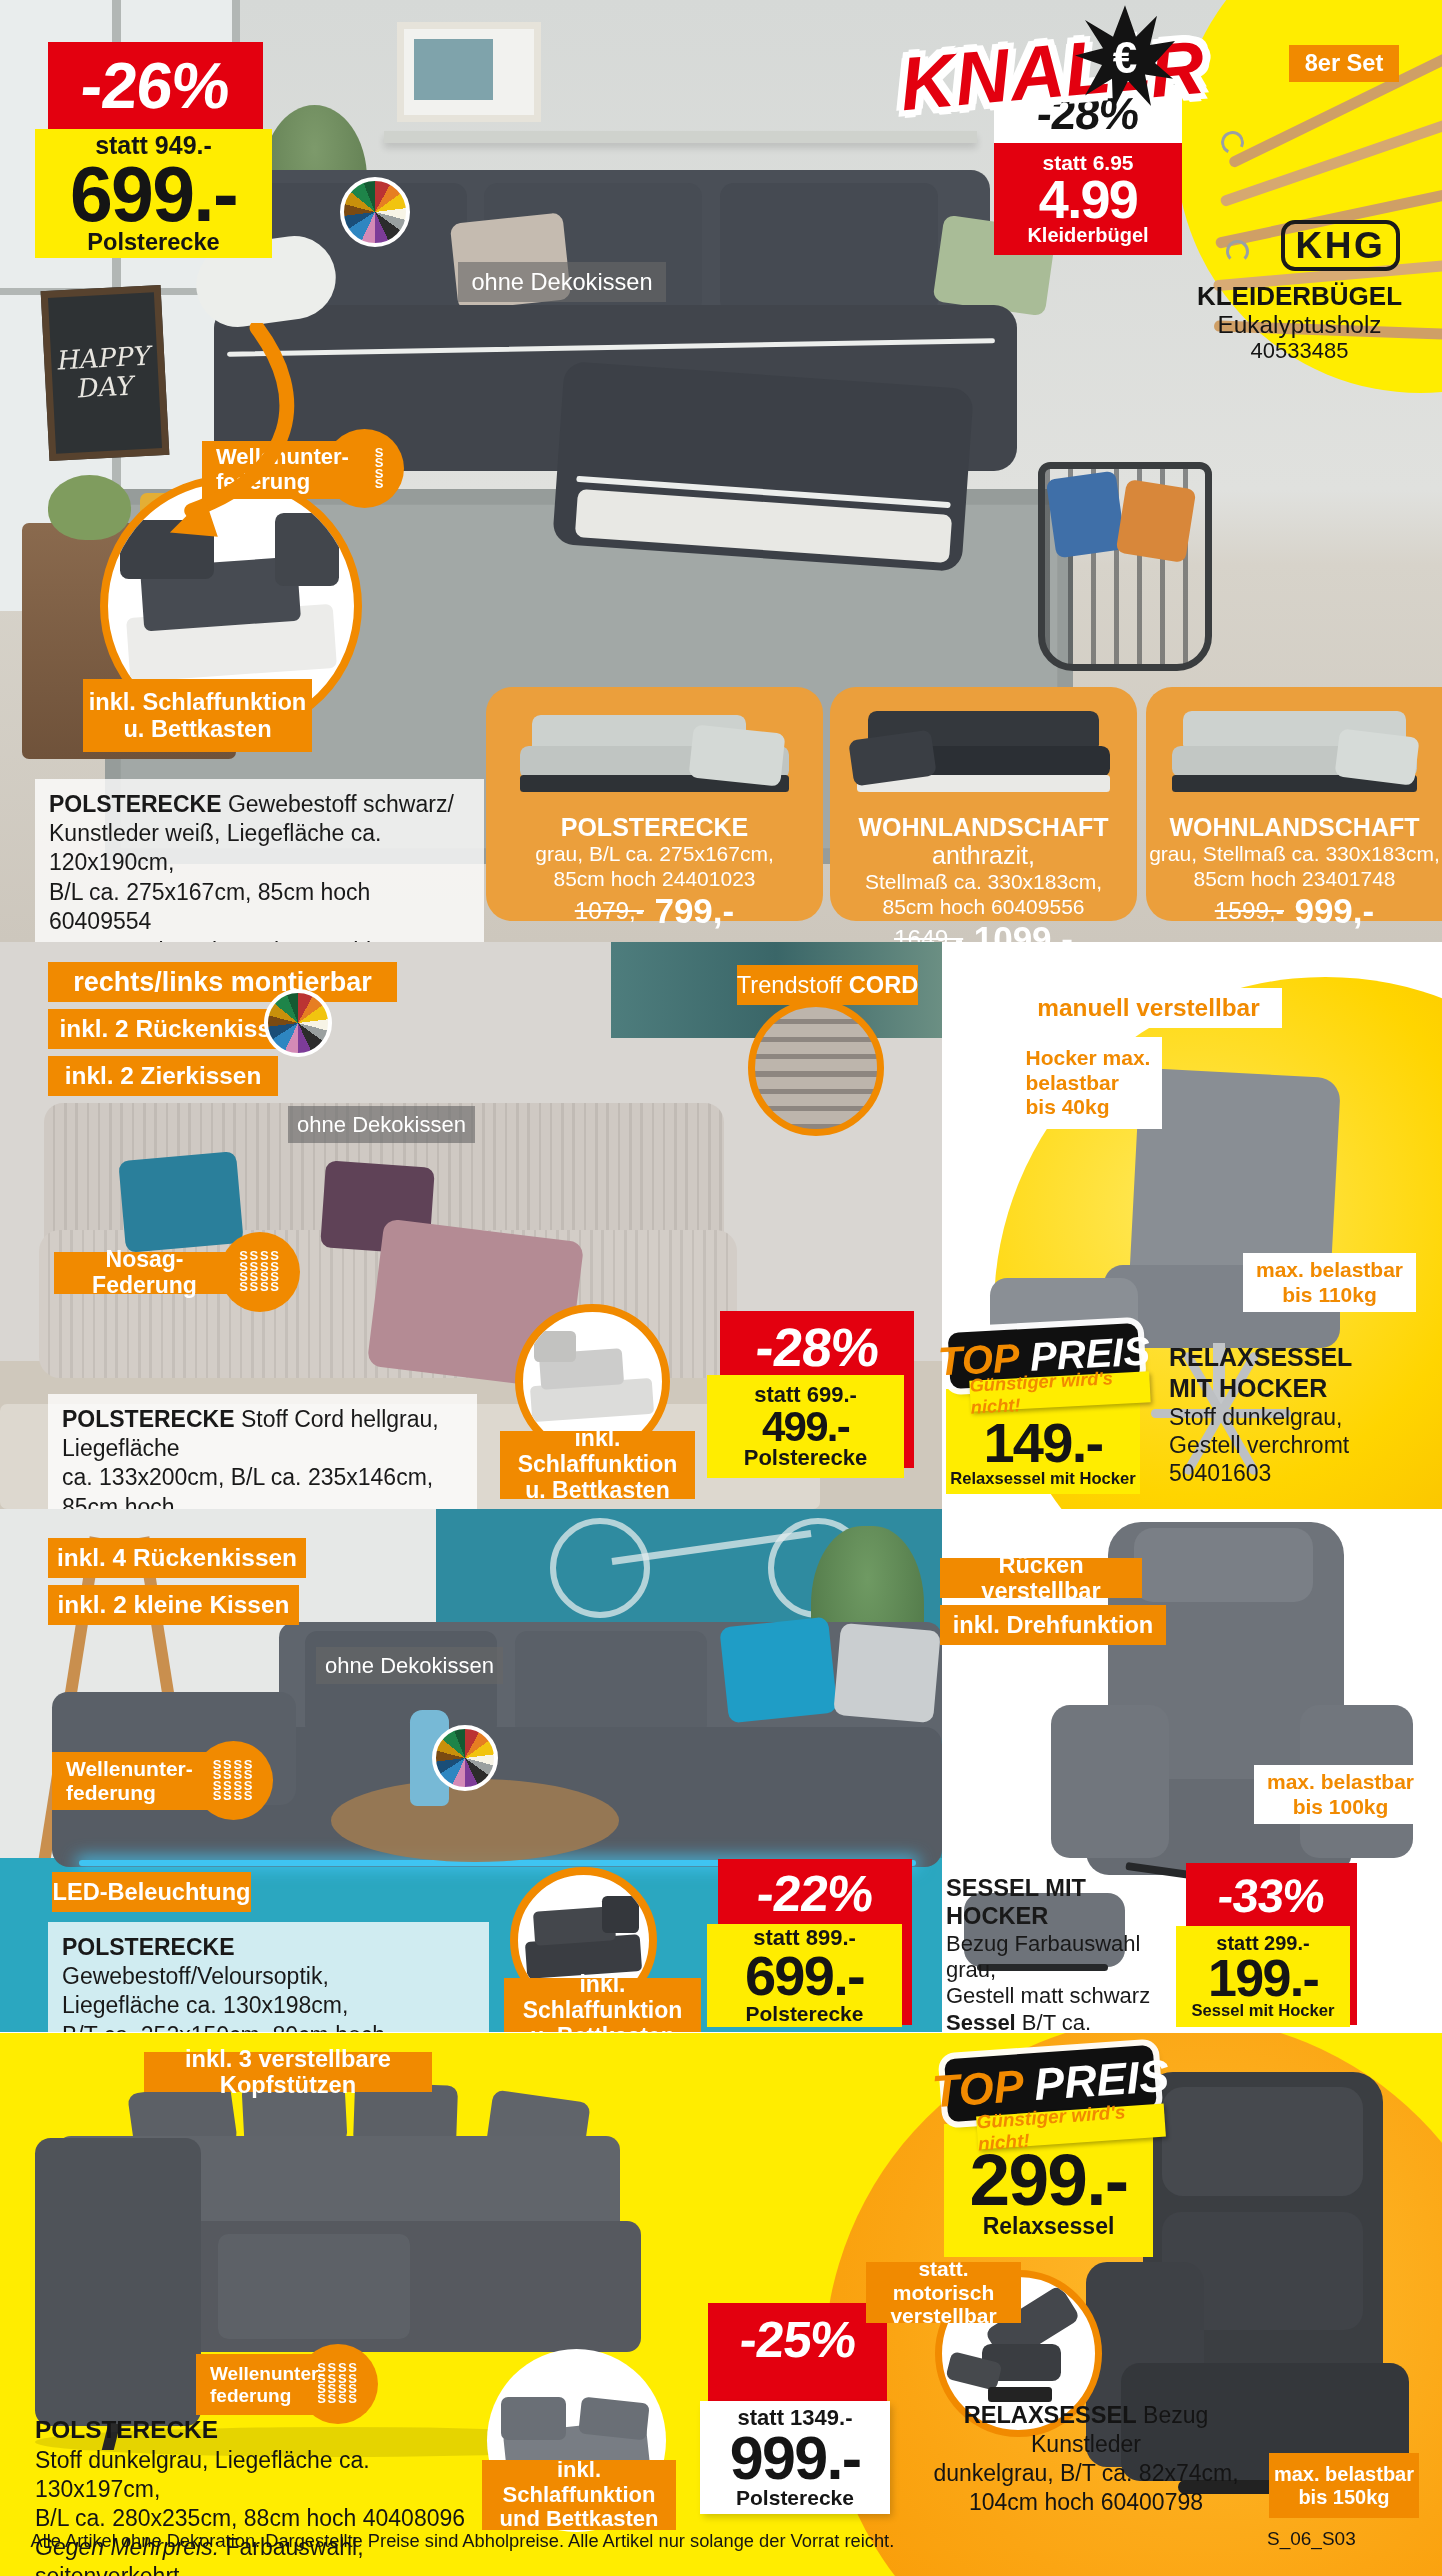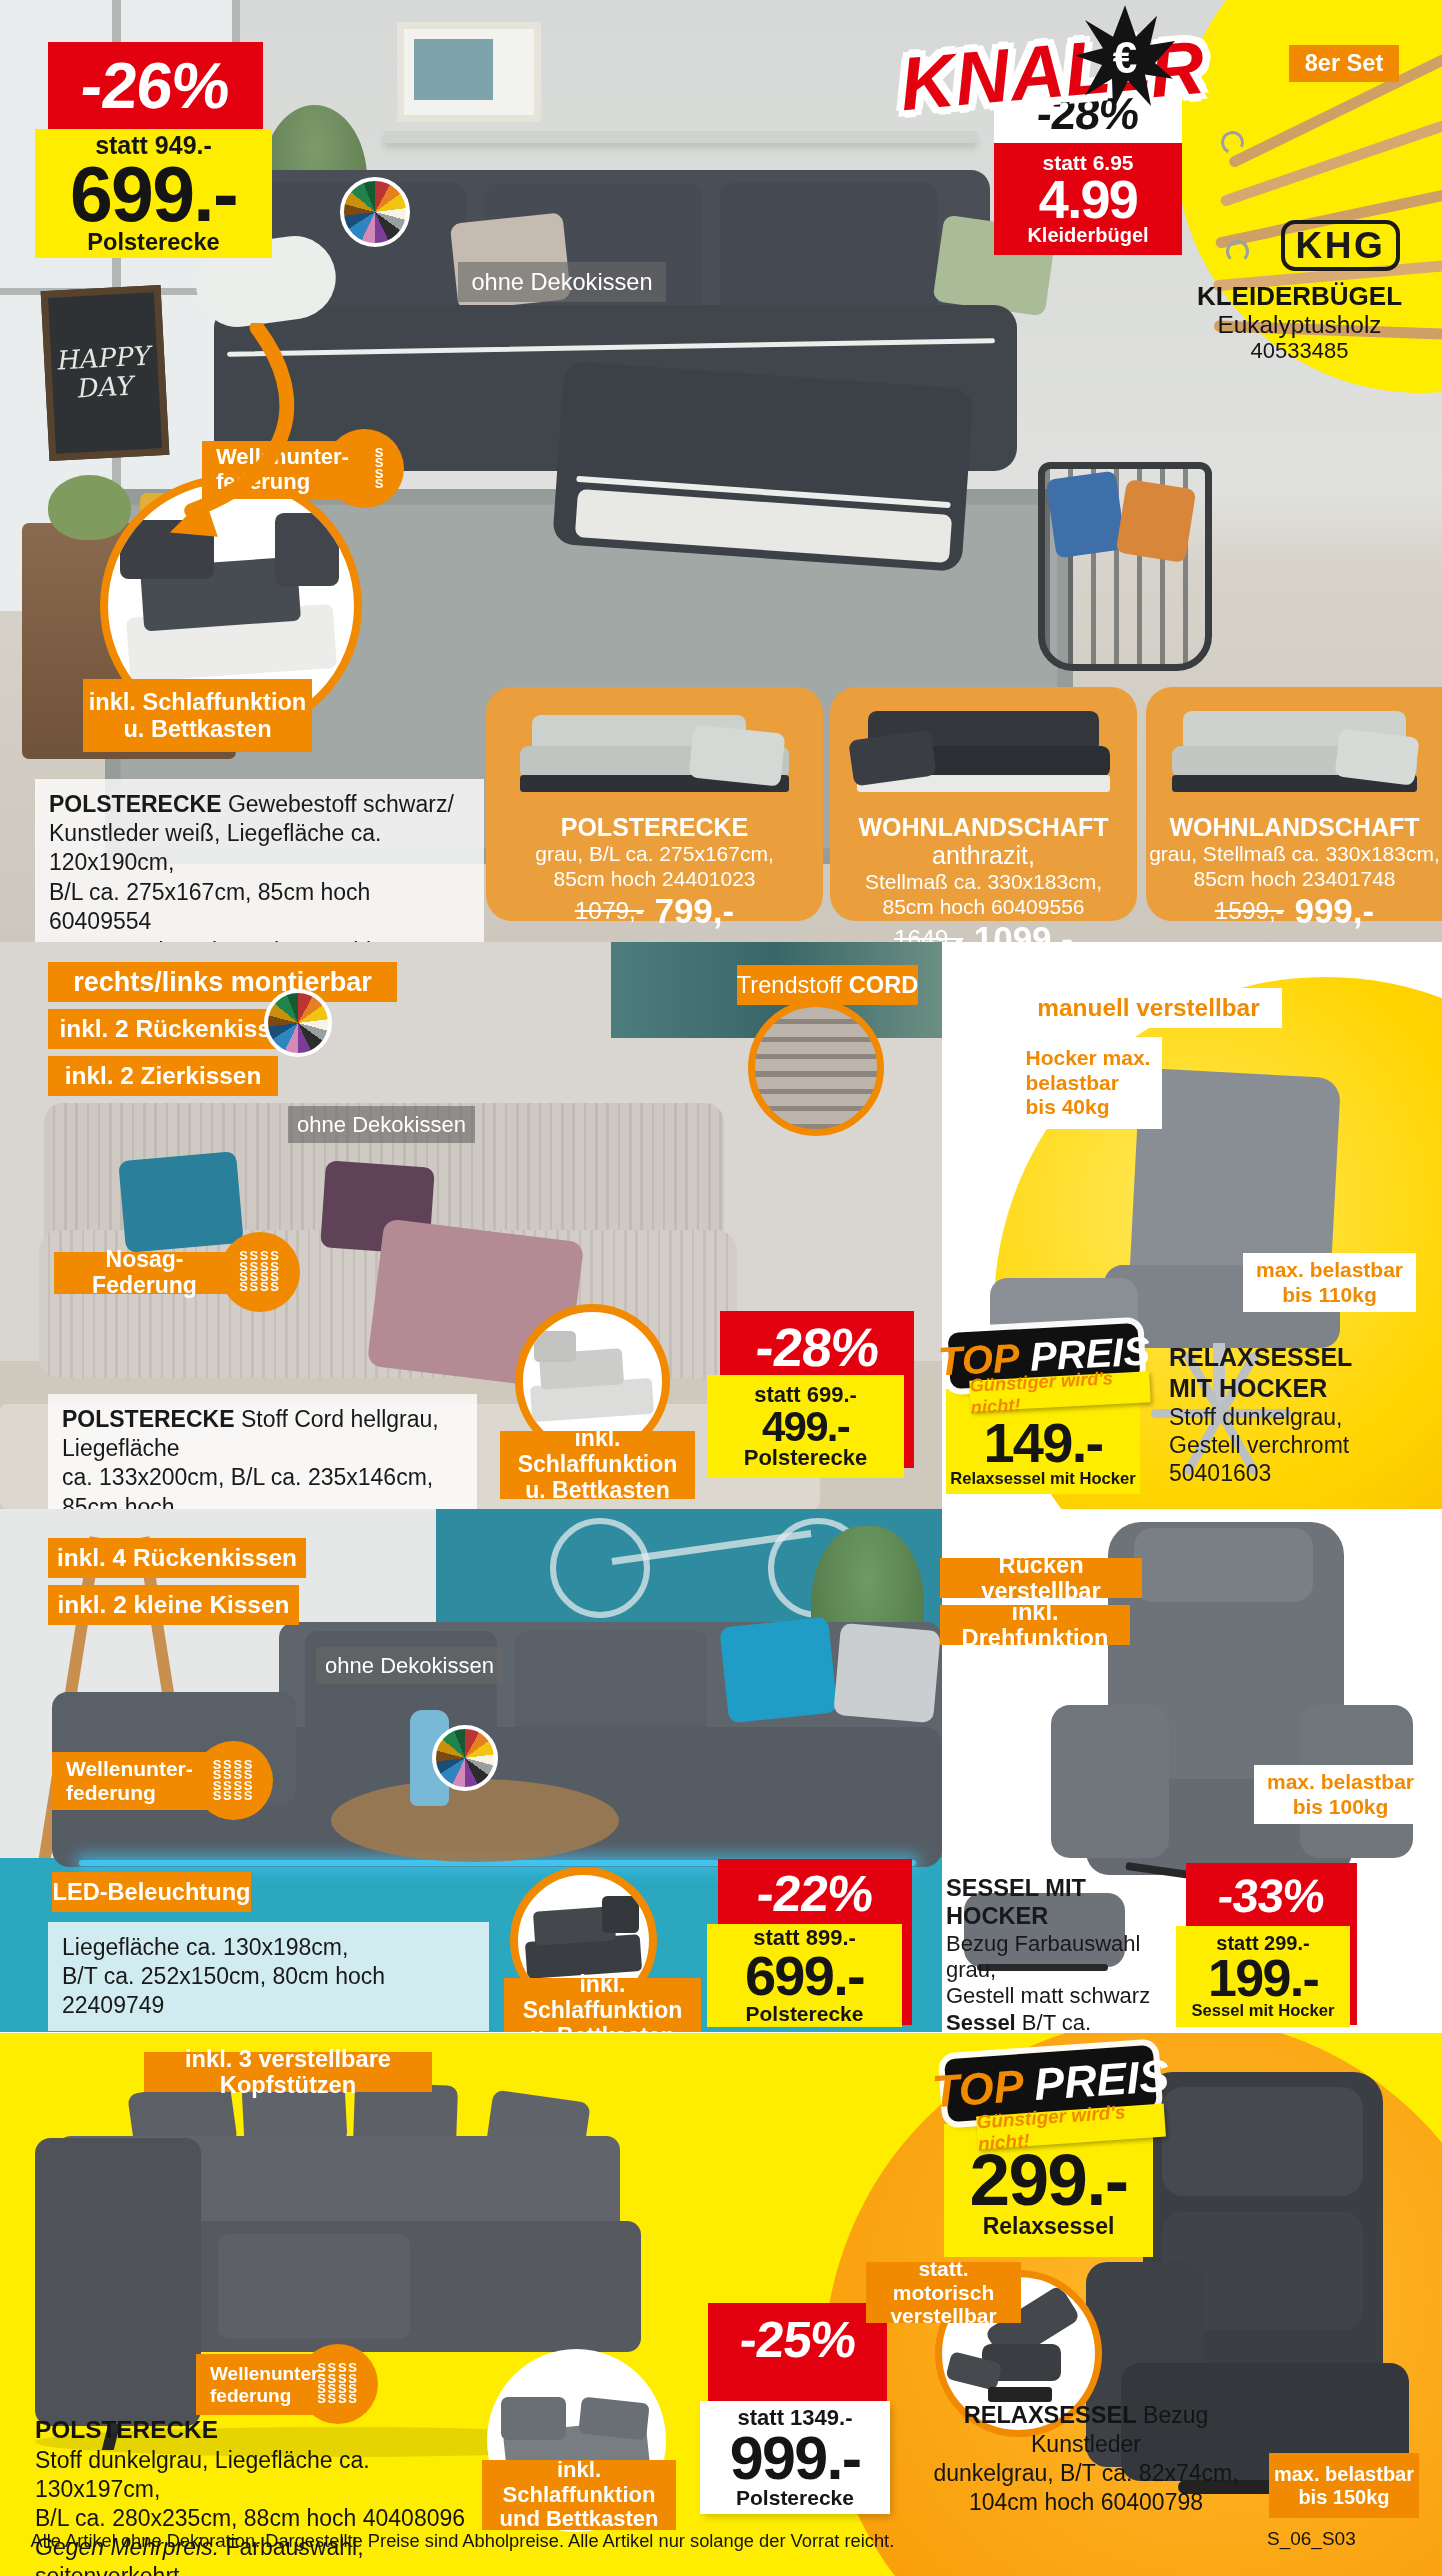--- a/index.html
+++ b/index.html
@@ -350,21 +350,21 @@
     <div class="ob" style="left:48px;top:76px;width:251px;height:40px;font-size:24.4px">
         <span>inkl. 2 kleine Kissen</span>
       </div>
     <div class="wheel" style="left:432px;top:216px;width:66px;height:66px"></div>
     <div class="gray" style="left:316px;top:138px;width:187px;height:37px;font-size:22px">
         <span>ohne Dekokissen</span>
       </div>
     <div class="ob" style="left:940px;top:49px;width:202px;height:40px;font-size:23.6px">
         <span>Rücken verstellbar</span>
       </div>
-    <div class="ob" style="left:940px;top:96px;width:190px;height:40px;font-size:23.6px">
+    <div class="ob" style="left:940px;top:96px;width:226px;height:40px;font-size:23.6px">
         <span>inkl. Drehfunktion</span>
       </div>
 
     <div class="springC" style="left:194px;top:232px;width:79px;height:79px">
         <span class="pl">SSSS
 SSSS
 SSSS
 SSSS</span>
       </div>
     <div class="ob obl pl" style="left:52px;top:243px;width:157px;height:58px;font-size:21px"><span class="pl">Wellenunter-
@@ -403,20 +403,21 @@
     <div class="red" style="left:1186px;top:354px;width:171px;height:162px">
       <span class="disc" style="font-size:47px;margin-top:5.2px">-33%</span>
     </div>
     <div class="yel" style="left:1176px;top:417px;width:174px;height:101px">
       <span class="statt" style="font-size:20px">statt 299.-</span>
       <span class="bigp" style="font-size:52px">199.-</span>
       <span class="plab" style="font-size:16.6px">Sessel mit Hocker</span>
     </div>
 
     <div class="descbox" style="left:48px;top:413px;width:441px">
+      <div><b>POLSTERECKE</b> <span>Gewebestoff/Veloursoptik,</span></div>
       <div><span>Liegefläche ca. 130x198cm,</span></div>
       <div><span>B/T ca. 252x150cm, 80cm hoch  22409749</span></div>
 
     </div>
   </div>
 
   <div class="sec" style="top:2033px;height:543px;background:#ffed00">
 
     <div class="sh" style="left:824px;top:-17.4px;width:698px;height:698px;border-radius:50%;background:radial-gradient(circle at 55% 40%,#ffbc2e 0%,#fba513 55%,#f79700 100%)"></div>
 

